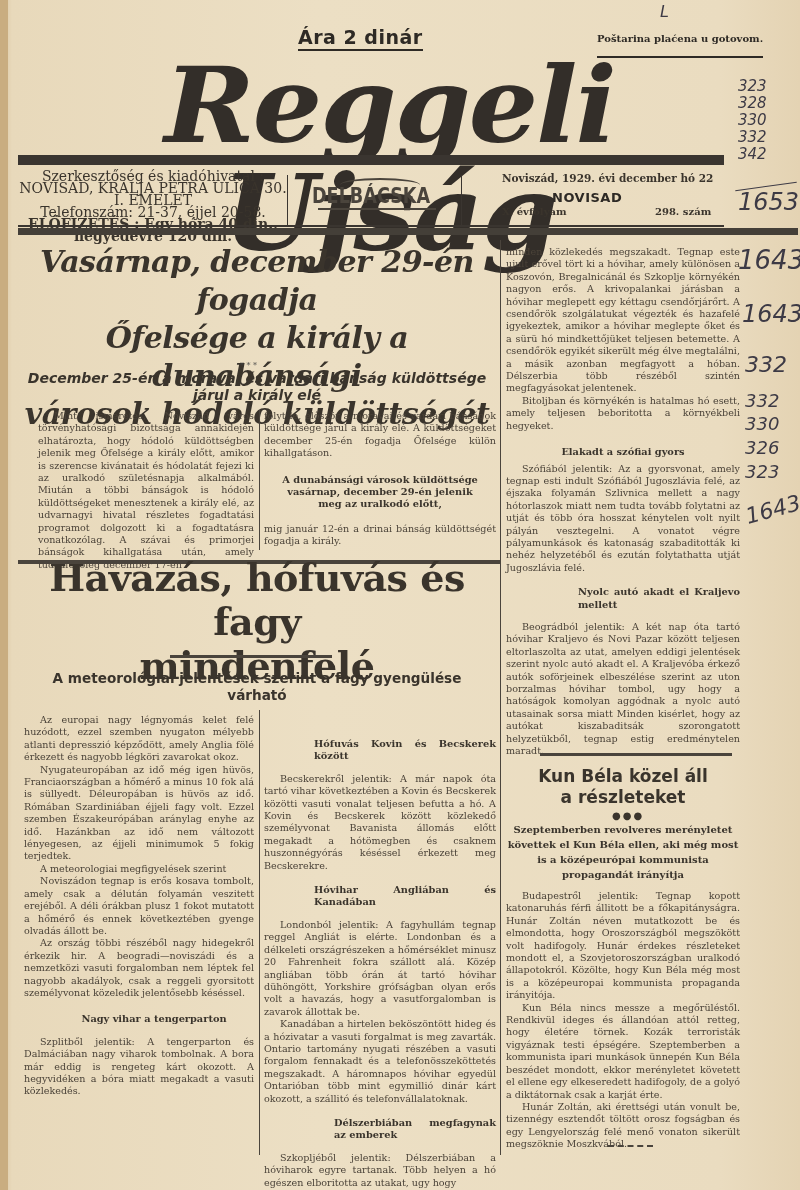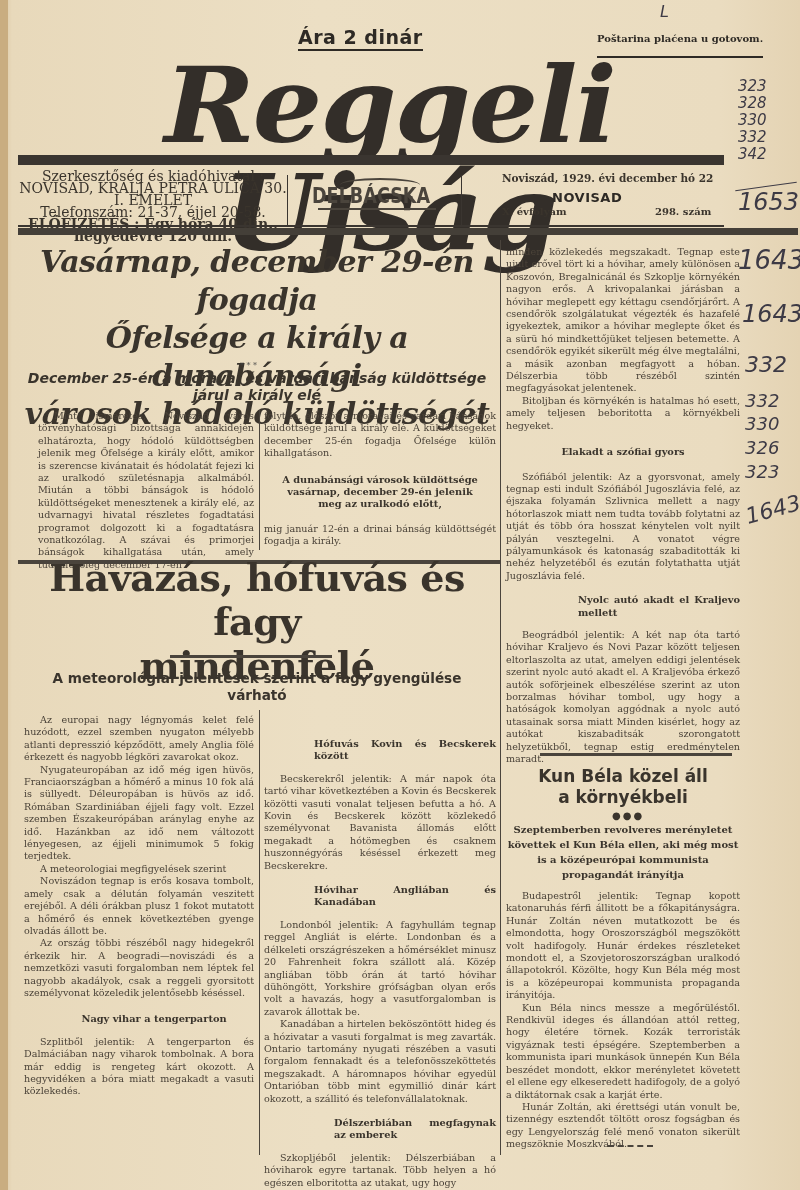--- a/index.html
+++ b/index.html
@@ -192,30 +192,30 @@
     <p>Londonból jelentik: A fagyhullám tegnap reggel Angliát is elérte. Londonban és a délkeleti országrészeken a hőmérséklet minusz 20 Fahrenheit fokra szállott alá. Közép angliában több órán át tartó hóvihar dühöngött, Yorkshire grófságban olyan erős volt a havazás, hogy a vasutforgalomban is zavarok állottak be.</p>
     <p>Kanadában a hirtelen beköszöntött hideg és a hózivatar a vasuti forgalmat is meg zavarták. Ontario tartomány nyugati részében a vasuti forgalom fennakadt és a telefonösszeköttetés megszakadt. A háromnapos hóvihar egyedül Ontarióban több mint egymillió dinár kárt okozott, a szállitó és telefonvállalatoknak.</p>
     <div class="subhead" style="margin:12px 0 10px 70px;">Délszerbiában megfagynak az emberek</div>
     <p>Szkopljéből jelentik: Délszerbiában a hóviharok egyre tartanak. Több helyen a hó egészen elboritotta az utakat, ugy hogy</p>
   </div>
   <div class="vrule" style="left:500px;top:560px;height:595px;"></div>
 
   <div class="abs col" style="left:506px;top:246px;width:234px;">
     <p style="text-indent:0">minden közlekedés megszakadt. Tegnap este ujult erővel tört ki a hóvihar, amely különösen a Koszovón, Bregalnicánál és Szkoplje környékén nagyon erős. A krivopalankai járásban a hóvihar meglepett egy kéttagu csendőrjárőrt. A csendőrök szolgálatukat végezték és hazafelé igyekeztek, amikor a hóvihar meglepte őket és a sürü hó mindkettőjüket teljesen betemette. A csendőrök egyikét sikerült még élve megtalálni, a másik azonban megfagyott a hóban. Délszerbia több részéből szintén megfagyásokat jelentenek.</p>
     <p>Bitoljban és környékén is hatalmas hó esett, amely teljesen beboritotta a környékbeli hegyeket.</p>
-    <div class="subhead center" style="margin:14px 0 12px;">Elakadt a szófiai gyors</div>
+    <div class="subhead center" style="margin:14px 0 4px;">Elakadt a szófiai gyors</div>
     <p>Szófiából jelentik: Az a gyorsvonat, amely tegnap esti indult Szófiából Jugoszlávia felé, az éjszaka folyamán Szlivnica mellett a nagy hótorlaszok miatt nem tudta tovább folytatni az utját és több óra hosszat kénytelen volt nyilt pályán vesztegelni. A vonatot végre pályamunkások és katonaság szabaditották ki nehéz helyzetéből és ezután folytathatta utját Jugoszlávia felé.</p>
     <div class="subhead" style="margin:12px 0 10px 72px;">Nyolc autó akadt el Kraljevo mellett</div>
     <p>Beográdból jelentik: A két nap óta tartó hóvihar Kraljevo és Novi Pazar között teljesen eltorlaszolta az utat, amelyen eddigi jelentések szerint nyolc autó akadt el. A Kraljevóba érkező autók soförjeinek elbeszélése szerint az uton borzalmas hóvihar tombol, ugy hogy a hatóságok komolyan aggódnak a nyolc autó utasainak sorsa miatt Minden kisérlet, hogy az autókat kiszabaditsák szorongatott helyzetükből, tegnap estig eredménytelen maradt.</p>
   </div>
   <div class="hrule" style="left:540px;top:753px;width:192px;height:3px;"></div>
 
   <div class="abs h-kun">
     <div>Kun Béla közel áll</div>
-    <div>a környékbeli</div>
+    <div>a részleteket</div>
   </div>
   <div class="abs dots">●●●</div>
   <div class="abs kun-deck">Szeptemberben revolveres merényletet követtek el Kun Béla ellen, aki még most is a középeurópai kommunista propagandát irányítja</div>
   <div class="abs col" style="left:506px;top:890px;width:234px;">
     <p>Budapestről jelentik: Tegnap kopott katonaruhás férfi állitott be a főkapitányságra. Hunár Zoltán néven mutatkozott be és elmondotta, hogy Oroszországból megszökött volt hadifogoly. Hunár érdekes részleteket mondott el, a Szovjetoroszországban uralkodó állapotokról. Közölte, hogy Kun Béla még most is a középeuropai kommunista propaganda irányitója.</p>
     <p>Kun Béla nincs messze a megőrüléstől. Rendkivül ideges és állandóan attól retteg, hogy életére törnek. Kozák terroristák vigyáznak testi épségére. Szeptemberben a kommunista ipari munkások ünnepén Kun Béla beszédet mondott, ekkor merényletet követett el ellene egy elkeseredett hadifogoly, de a golyó a diktátornak csak a karját érte.</p>
     <p>Hunár Zoltán, aki érettségi után vonult be, tizennégy esztendőt töltött orosz fogságban és egy Lengyelország felé menő vonaton sikerült megszöknie Moszkvából.</p>
   </div>
   <div class="abs enddash"></div>
 </div>

